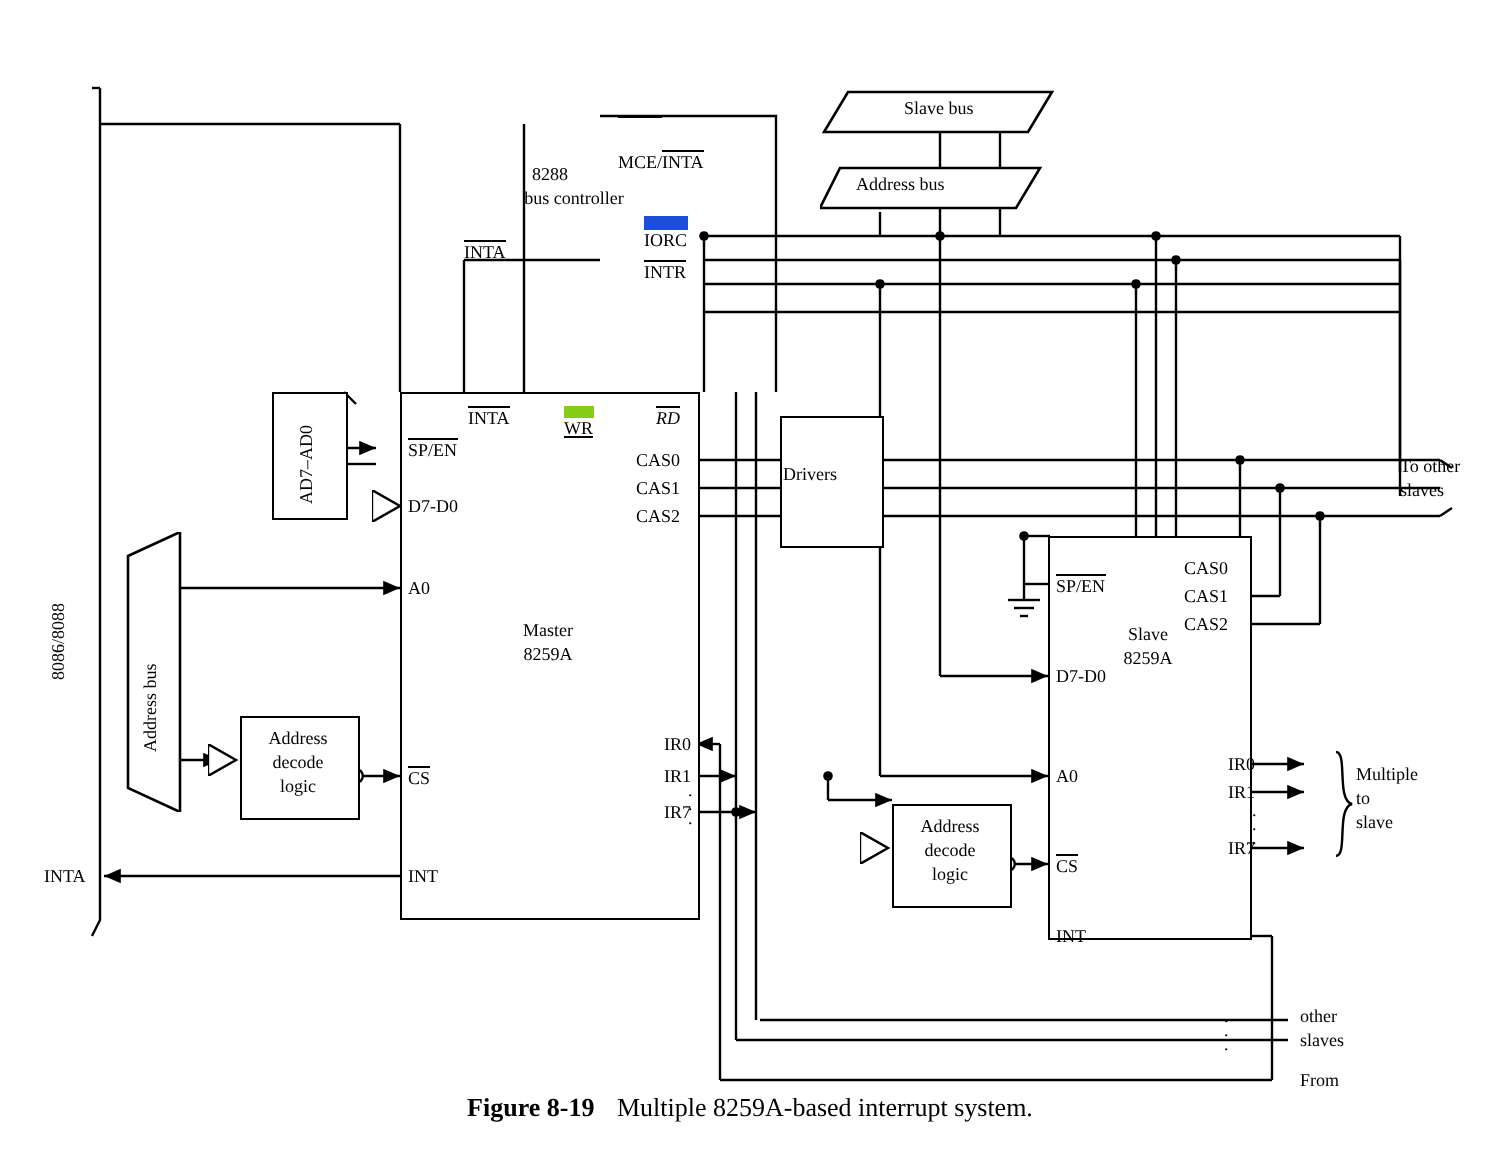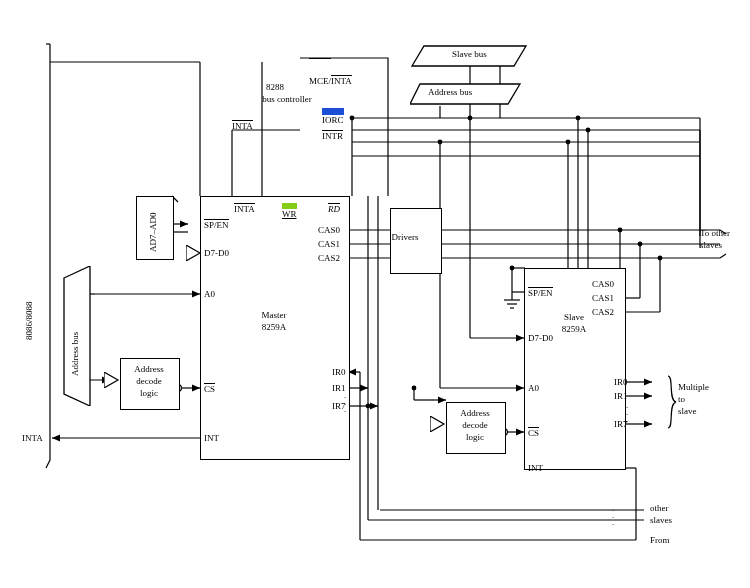--- a/index.html
+++ b/index.html
@@ -260,14 +260,18 @@
   </svg>
   <div class="lbl" style="left:678px;top:382px;">Multiple</div>
   <div class="lbl" style="left:678px;top:394px;">to</div>
   <div class="lbl" style="left:678px;top:406px;">slave</div>
 
   <div class="lbl" style="left:650px;top:491px;margin-top:44px;">From</div>
   <div class="lbl" style="left:650px;top:503px;">other</div>
   <div class="lbl" style="left:650px;top:515px;">slaves</div>
   <div class="lbl dots" style="left:612px;top:505px;">.<br>.<br>.</div>
 
+  <div class="ttl">
+    <b>Figure 8-19</b>
+    <span style="margin-left:8px;">Multiple 8259A-based interrupt system.</span>
+  </div>
 
 </div>
 
 </body></html>

